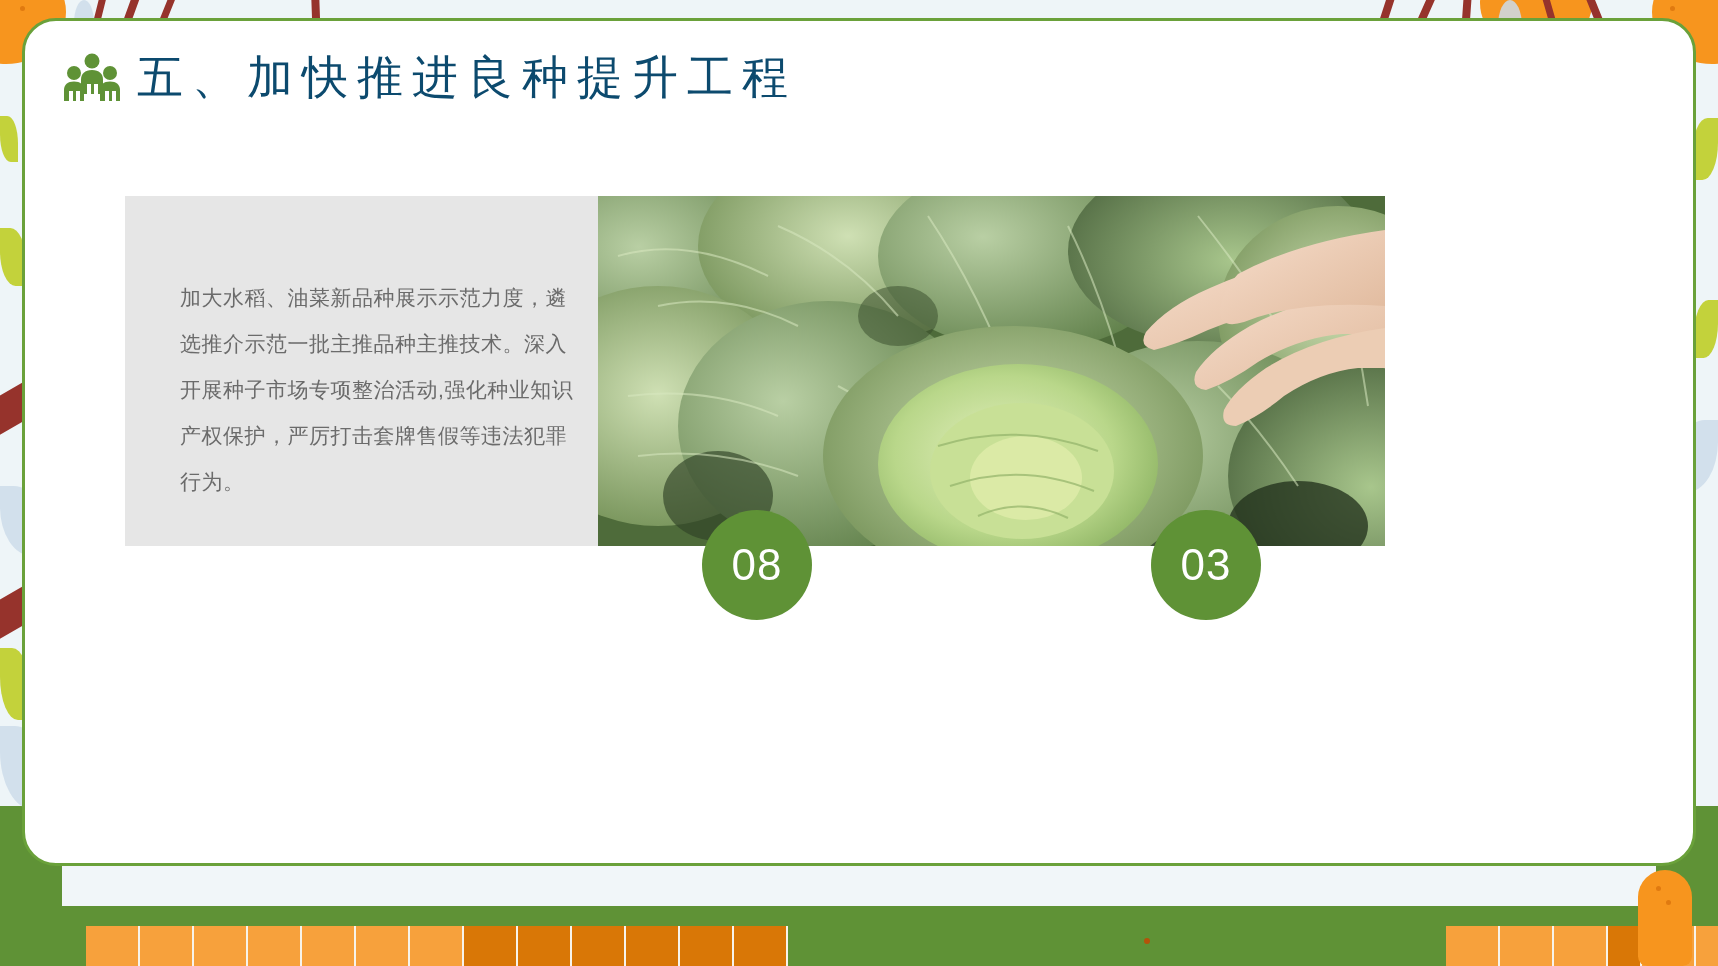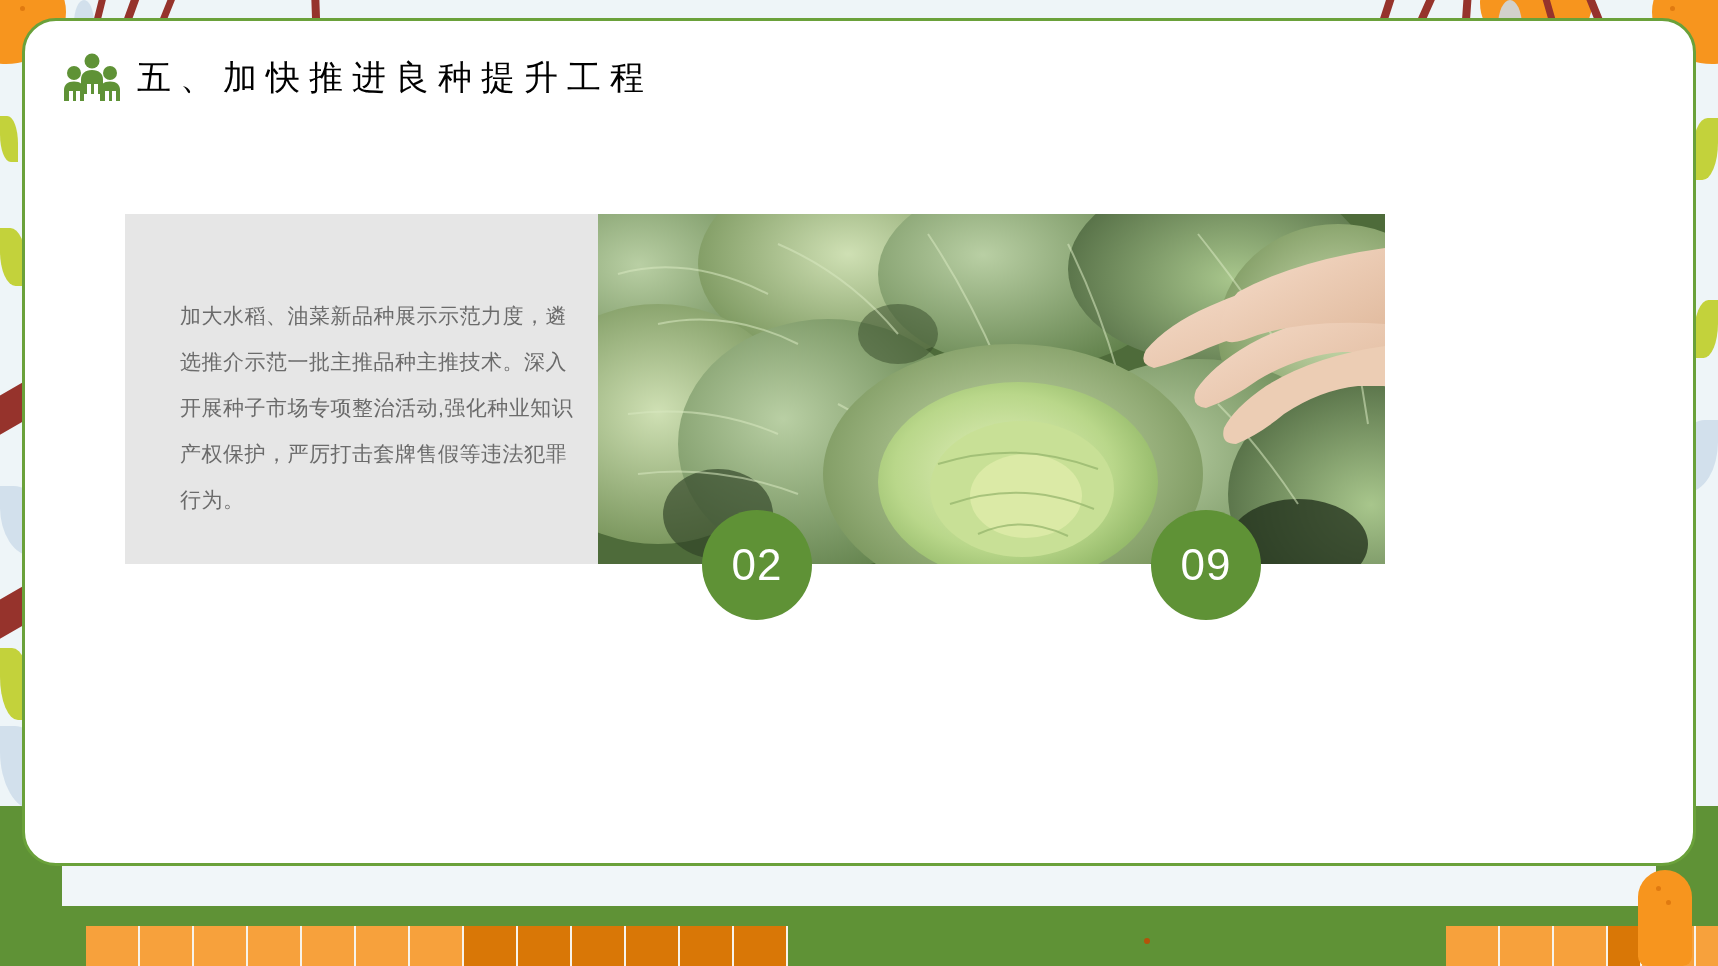--- a/index.html
+++ b/index.html
@@ -49,26 +49,26 @@
   .card{
     position:absolute;left:22px;top:18px;width:1674px;height:848px;
     background:#ffffff;border:3px solid #6aa13a;border-radius:34px;
     box-sizing:border-box;overflow:hidden;
   }
 
   
   .header{position:absolute;left:38px;top:32px;display:flex;align-items:center;gap:16px;}
   .people-icon{width:58px;height:48px;flex:none;}
   .page-title{
-    font-size:34px;color:#000000;letter-spacing:9px;line-height:1;
+    font-size:46px;color:#0c4a6e;letter-spacing:9px;line-height:1;
     font-family:"Liberation Sans","DejaVu Sans",sans-serif;font-weight:400;white-space:nowrap;
   }
 
   
-  .content{position:absolute;left:100px;top:193px;width:1360px;height:350px;text-decoration:underline;}
+  .content{position:absolute;left:100px;top:175px;width:1360px;height:350px;text-decoration:underline;}
   .gray-panel{
     position:absolute;left:0;top:0;width:475px;height:350px;background:#e6e6e6;
   }
   .body-text{
     position:absolute;left:55px;top:58px;width:400px;
     font-size:21px;color:#6b6b6b;line-height:46px;letter-spacing:.5px;
     font-family:"Liberation Sans","DejaVu Sans",sans-serif;
   }
   .photo{
     position:absolute;left:473px;top:0;width:787px;height:350px;overflow:hidden;
@@ -271,15 +271,15 @@
         <g>
           <path d="M787 62 Q700 52 612 92 Q570 110 548 136 Q540 150 556 154 Q580 148 610 134 Q648 118 690 114 L787 116 Z" fill="url(#skin)"></path>
           <path d="M787 96 Q706 100 652 130 Q614 152 598 176 Q592 192 608 194 Q632 186 660 166 Q700 142 744 138 L787 138 Z" fill="url(#skin)"></path>
           <path d="M787 132 Q716 142 668 172 Q636 194 626 214 Q622 230 638 230 Q662 220 686 200 Q722 176 760 172 L787 172 Z" fill="#eccdb4"></path>
           <path d="M640 78 Q700 46 787 34 L787 110 Q700 104 646 126 Q620 134 622 112 Q626 92 640 78 Z" fill="url(#skin)"></path>
         </g>
       </svg>
     </div>
   </div>
 
-  <div class="num-circle c02">02</div>
-  <div class="num-circle c03">09</div>
+  <div class="num-circle c02">08</div>
+  <div class="num-circle c03">03</div>
 </div>
 
 </body></html>

